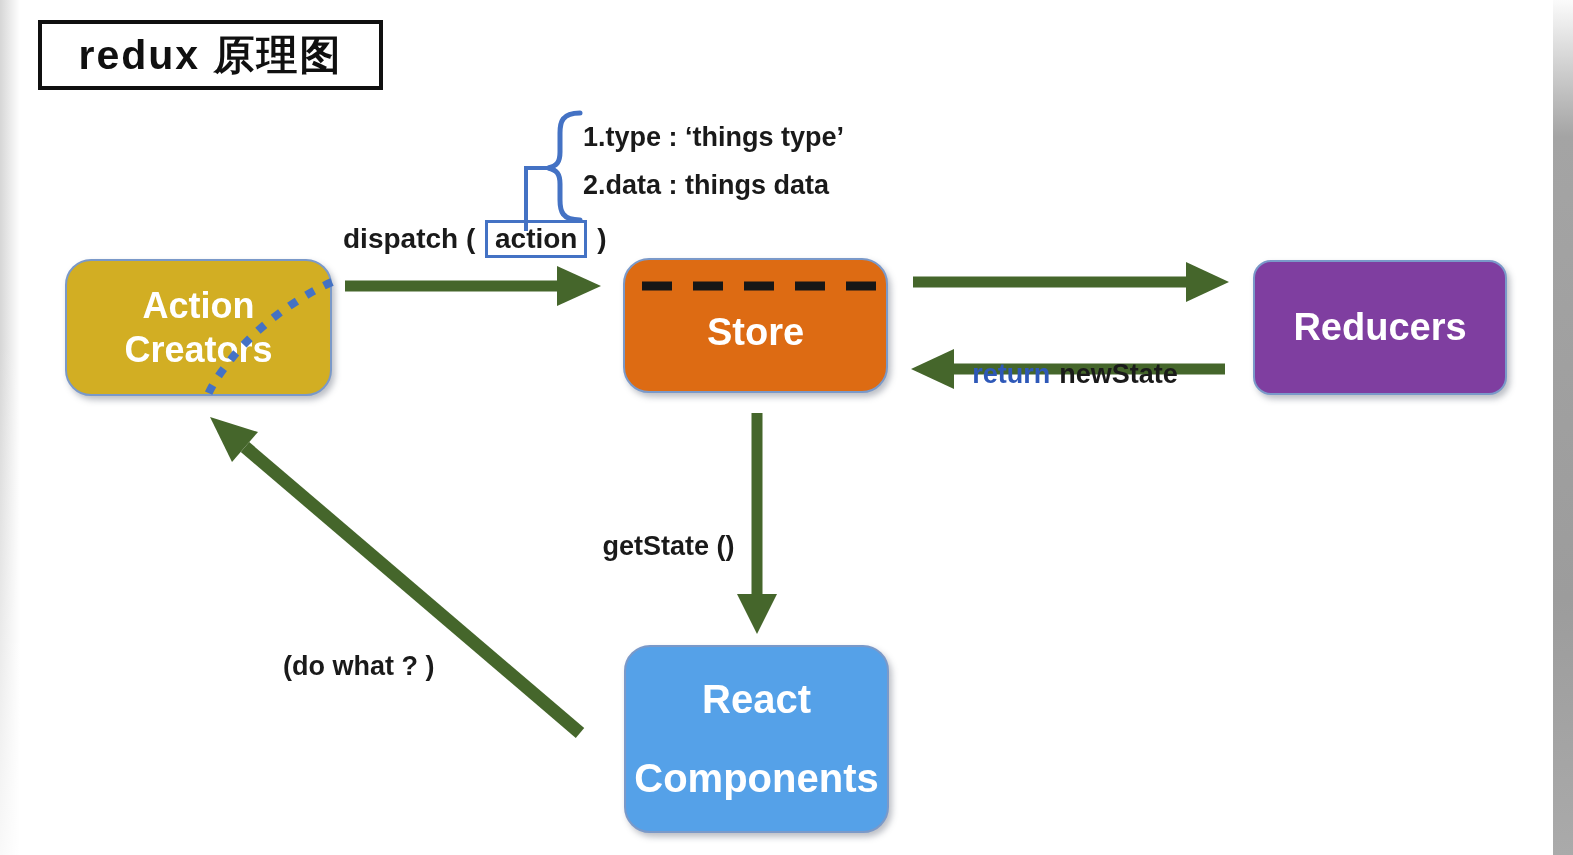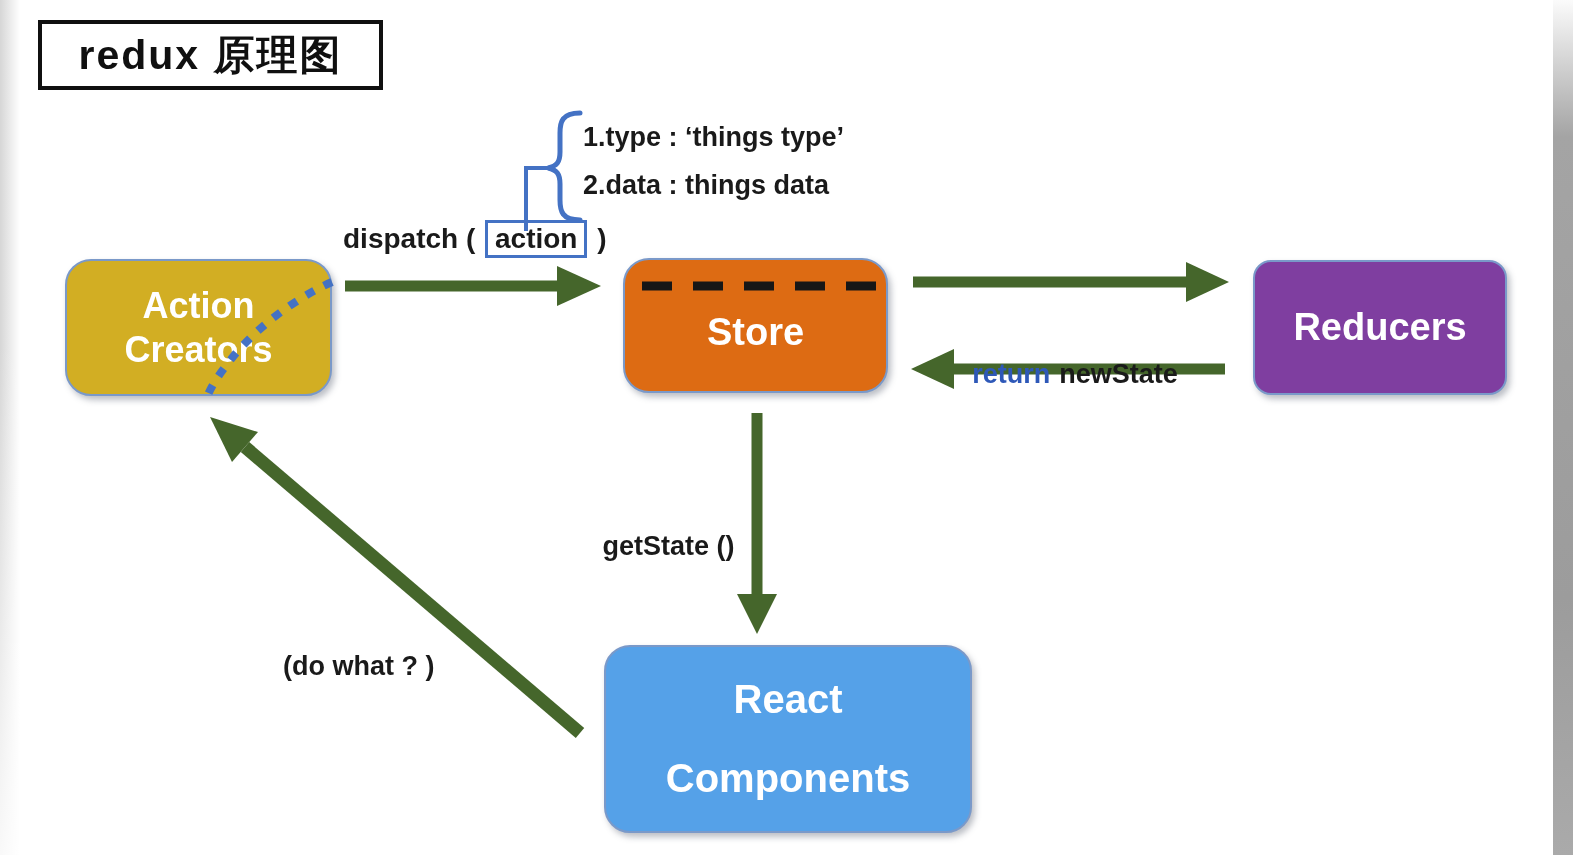--- a/index.html
+++ b/index.html
@@ -23,21 +23,21 @@
     font-size:41px;font-weight:bold;letter-spacing:2px;color:#101010;z-index:4;white-space:nowrap;
   }
   .node{
     position:absolute;display:flex;flex-direction:column;align-items:center;justify-content:center;
     color:#ffffff;font-weight:bold;text-align:center;box-sizing:border-box;
     border-radius:26px;border:2px solid #7a99c9;box-shadow:3px 4px 6px rgba(60,70,90,.35);z-index:2;
   }
   #node-action{left:65px;top:259px;width:267px;height:137px;background:var(--node-action,#d2ae23);font-size:36px;line-height:1.22;}
   #node-store{left:623px;top:258px;width:265px;height:135px;background:var(--node-store,#dd6b13);font-size:38px;padding-top:14px;}
   #node-reducers{left:1253px;top:260px;width:254px;height:135px;background:var(--node-reducers,#7f3ea0);font-size:38px;border-radius:18px;}
-  #node-react{left:604px;top:645px;width:368px;height:188px;background:var(--node-react,#55a1e8);font-size:40px;line-height:1.28;gap:28px;}
+  #node-react{left:624px;top:645px;width:265px;height:188px;background:var(--node-react,#55a1e8);font-size:40px;line-height:1.28;gap:28px;}
   svg.overlay{position:absolute;left:0;top:0;z-index:5;pointer-events:none;}
   .arrow-line{stroke:var(--arrow-green,#45662b);fill:none;}
   .arrow-head{fill:var(--arrow-green,#45662b);stroke:none;}
   .blue-stroke{stroke:var(--accent-blue,#4472c4);fill:none;}
   .dash-line{stroke:var(--dash-black,#161616);fill:none;}
   .lbl{position:absolute;font-weight:bold;color:#1a1a1a;z-index:10;white-space:nowrap;}
   #lbl-dispatch{left:343px;top:220px;width:257px;text-align:center;font-size:28px;}
   .action-chip{display:inline-block;border:3px solid var(--accent-blue,#4472c4);padding:0 7px;margin:0 2px;}
   #lbl-prev{left:905px;top:222px;width:330px;text-align:center;font-size:28px;}
   #lbl-return{left:935px;top:325px;width:280px;text-align:center;font-size:27px;margin-top:34px;}

